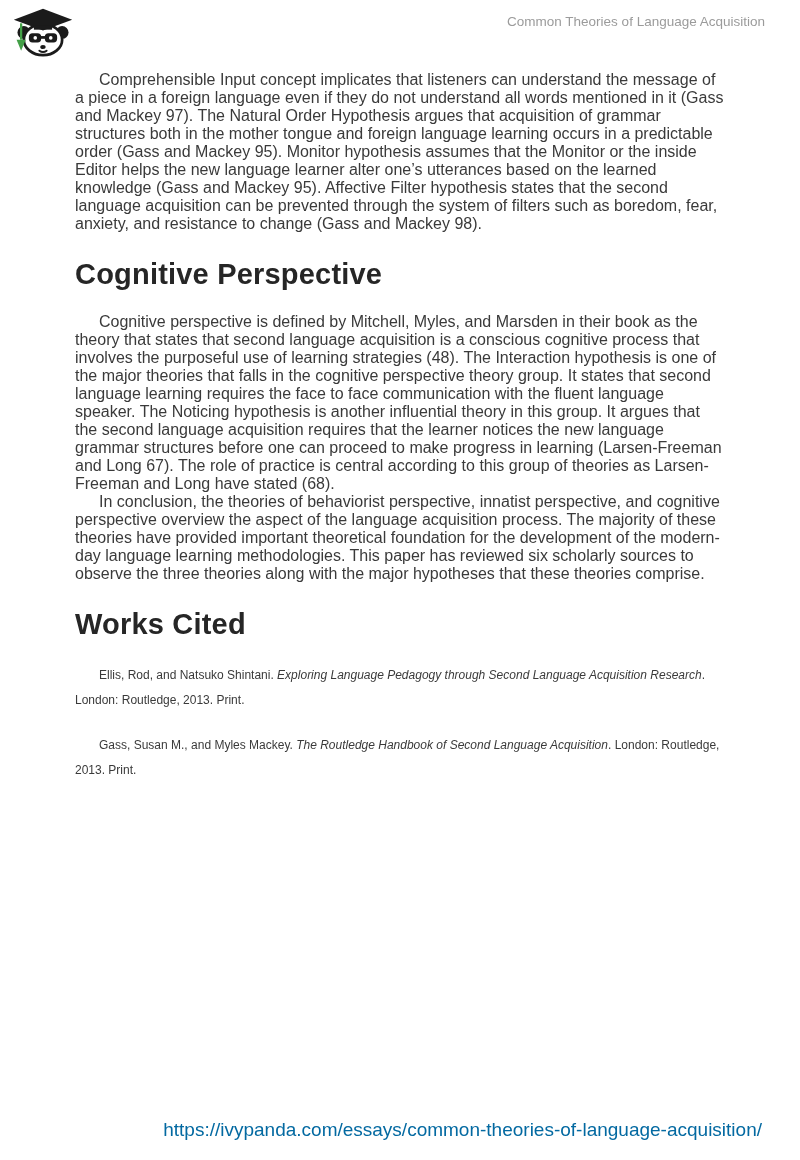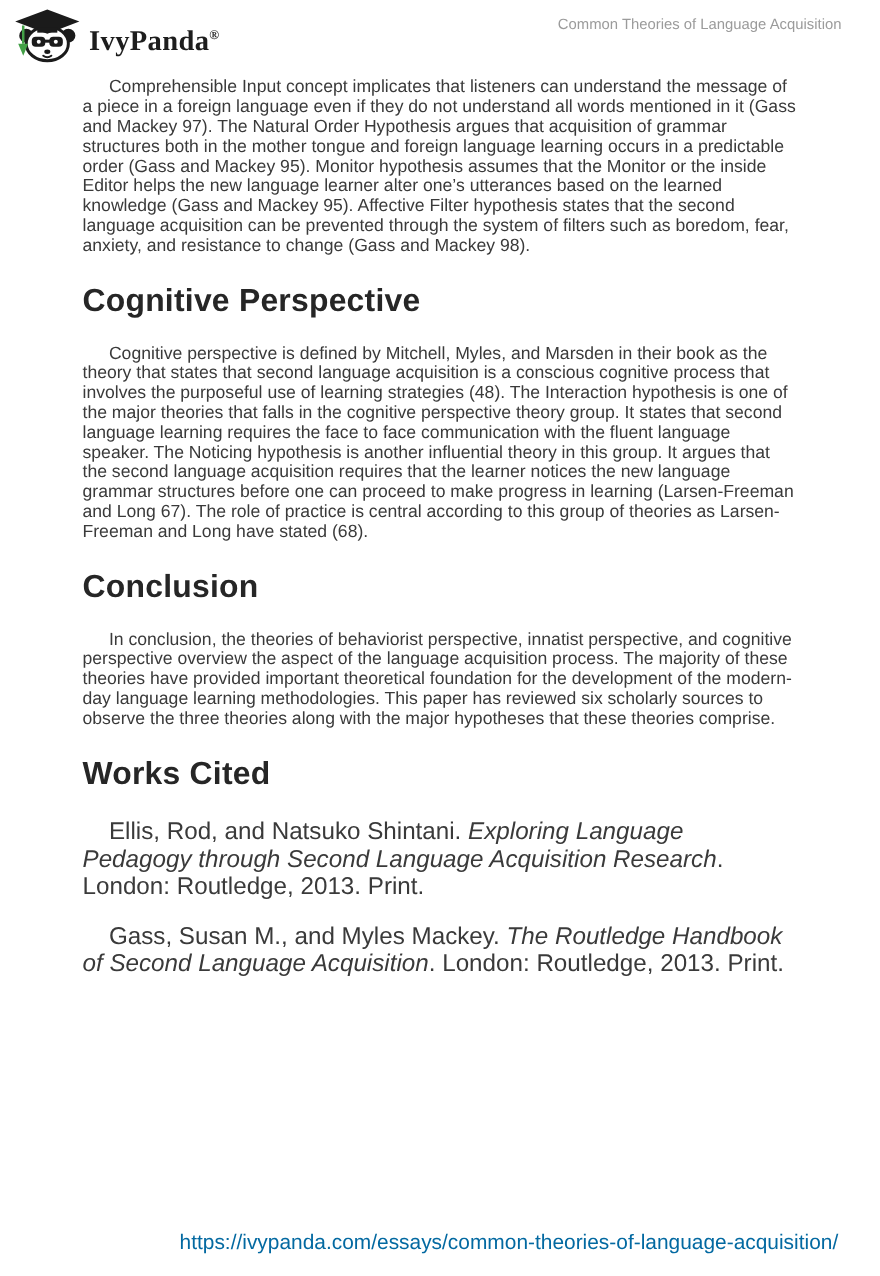--- a/index.html
+++ b/index.html
@@ -67,21 +67,21 @@
   h2.section-heading {
     margin: 26px 0 24px 0;
     font-size: 29px;
     line-height: 30px;
     font-weight: 700;
     color: #262626;
     letter-spacing: 0.2px;
   }
   p.citation {
     margin: 0;
-    font-size: 22px;
+    font-size: 12px;
     line-height: 25px;
     text-indent: 24px;
     color: #3a3a3a;
   }
   p.citation + p.citation { margin-top: 20px; }
   p.citation em { font-style: italic; }
 
   
   .page-footer {
     position: absolute;
@@ -113,32 +113,30 @@
         <ellipse cx="34" cy="46" rx="3" ry="2.2" fill="#1b1b1b"></ellipse>
         <path d="M30,50 Q34,53 38,50" fill="none" stroke="#1b1b1b" stroke-width="2" stroke-linecap="round"></path>
 
         <polygon points="34,4 66,16 34,28 2,16" fill="#1b1b1b"></polygon>
         <rect x="24" y="22" width="20" height="5" fill="#1b1b1b"></rect>
 
         <path d="M10,20 L10,38" stroke="#43a047" stroke-width="2.5" fill="none"></path>
         <polygon points="5,38 15,38 10,50" fill="#43a047"></polygon>
       </svg>
     </span>
-    <span class="brand"><span>IvyPanda</span><sup>®</sup></span>
   </div>
   <div class="doc-title">Common Theories of Language Acquisition</div>
 </header>
 
 <main>
   <p class="body-par">Comprehensible Input concept implicates that listeners can understand the message of a piece in a foreign language even if they do not understand all words mentioned in it (Gass and Mackey 97). The Natural Order Hypothesis argues that acquisition of grammar structures both in the mother tongue and foreign language learning occurs in a predictable order (Gass and Mackey 95). Monitor hypothesis assumes that the Monitor or the inside Editor helps the new language learner alter one’s utterances based on the learned knowledge (Gass and Mackey 95). Affective Filter hypothesis states that the second language acquisition can be prevented through the system of filters such as boredom, fear, anxiety, and resistance to change (Gass and Mackey 98).</p>
 
   <h2 class="section-heading">Cognitive Perspective</h2>
   <p class="body-par">Cognitive perspective is defined by Mitchell, Myles, and Marsden in their book as the theory that states that second language acquisition is a conscious cognitive process that involves the purposeful use of learning strategies (48). The Interaction hypothesis is one of the major theories that falls in the cognitive perspective theory group. It states that second language learning requires the face to face communication with the fluent language speaker. The Noticing hypothesis is another influential theory in this group. It argues that the second language acquisition requires that the learner notices the new language grammar structures before one can proceed to make progress in learning (Larsen-Freeman and Long 67). The role of practice is central according to this group of theories as Larsen-Freeman and Long have stated (68).</p>
 
-  <h2 class="section-heading">Conclusion</h2>
   <p class="body-par">In conclusion, the theories of behaviorist perspective, innatist perspective, and cognitive perspective overview the aspect of the language acquisition process. The majority of these theories have provided important theoretical foundation for the development of the modern-day language learning methodologies. This paper has reviewed six scholarly sources to observe the three theories along with the major hypotheses that these theories comprise.</p>
 
   <h2 class="section-heading">Works Cited</h2>
   <p class="citation"><span>Ellis, Rod, and Natsuko Shintani. </span><em>Exploring Language Pedagogy through Second Language Acquisition Research</em><span>. London: Routledge, 2013. Print.</span></p>
   <p class="citation"><span>Gass, Susan M., and Myles Mackey. </span><em>The Routledge Handbook of Second Language Acquisition</em><span>. London: Routledge, 2013. Print.</span></p>
 </main>
 
 <footer class="page-footer">
   <span>https://ivypanda.com/essays/common-theories-of-language-acquisition/</span>
 </footer>

